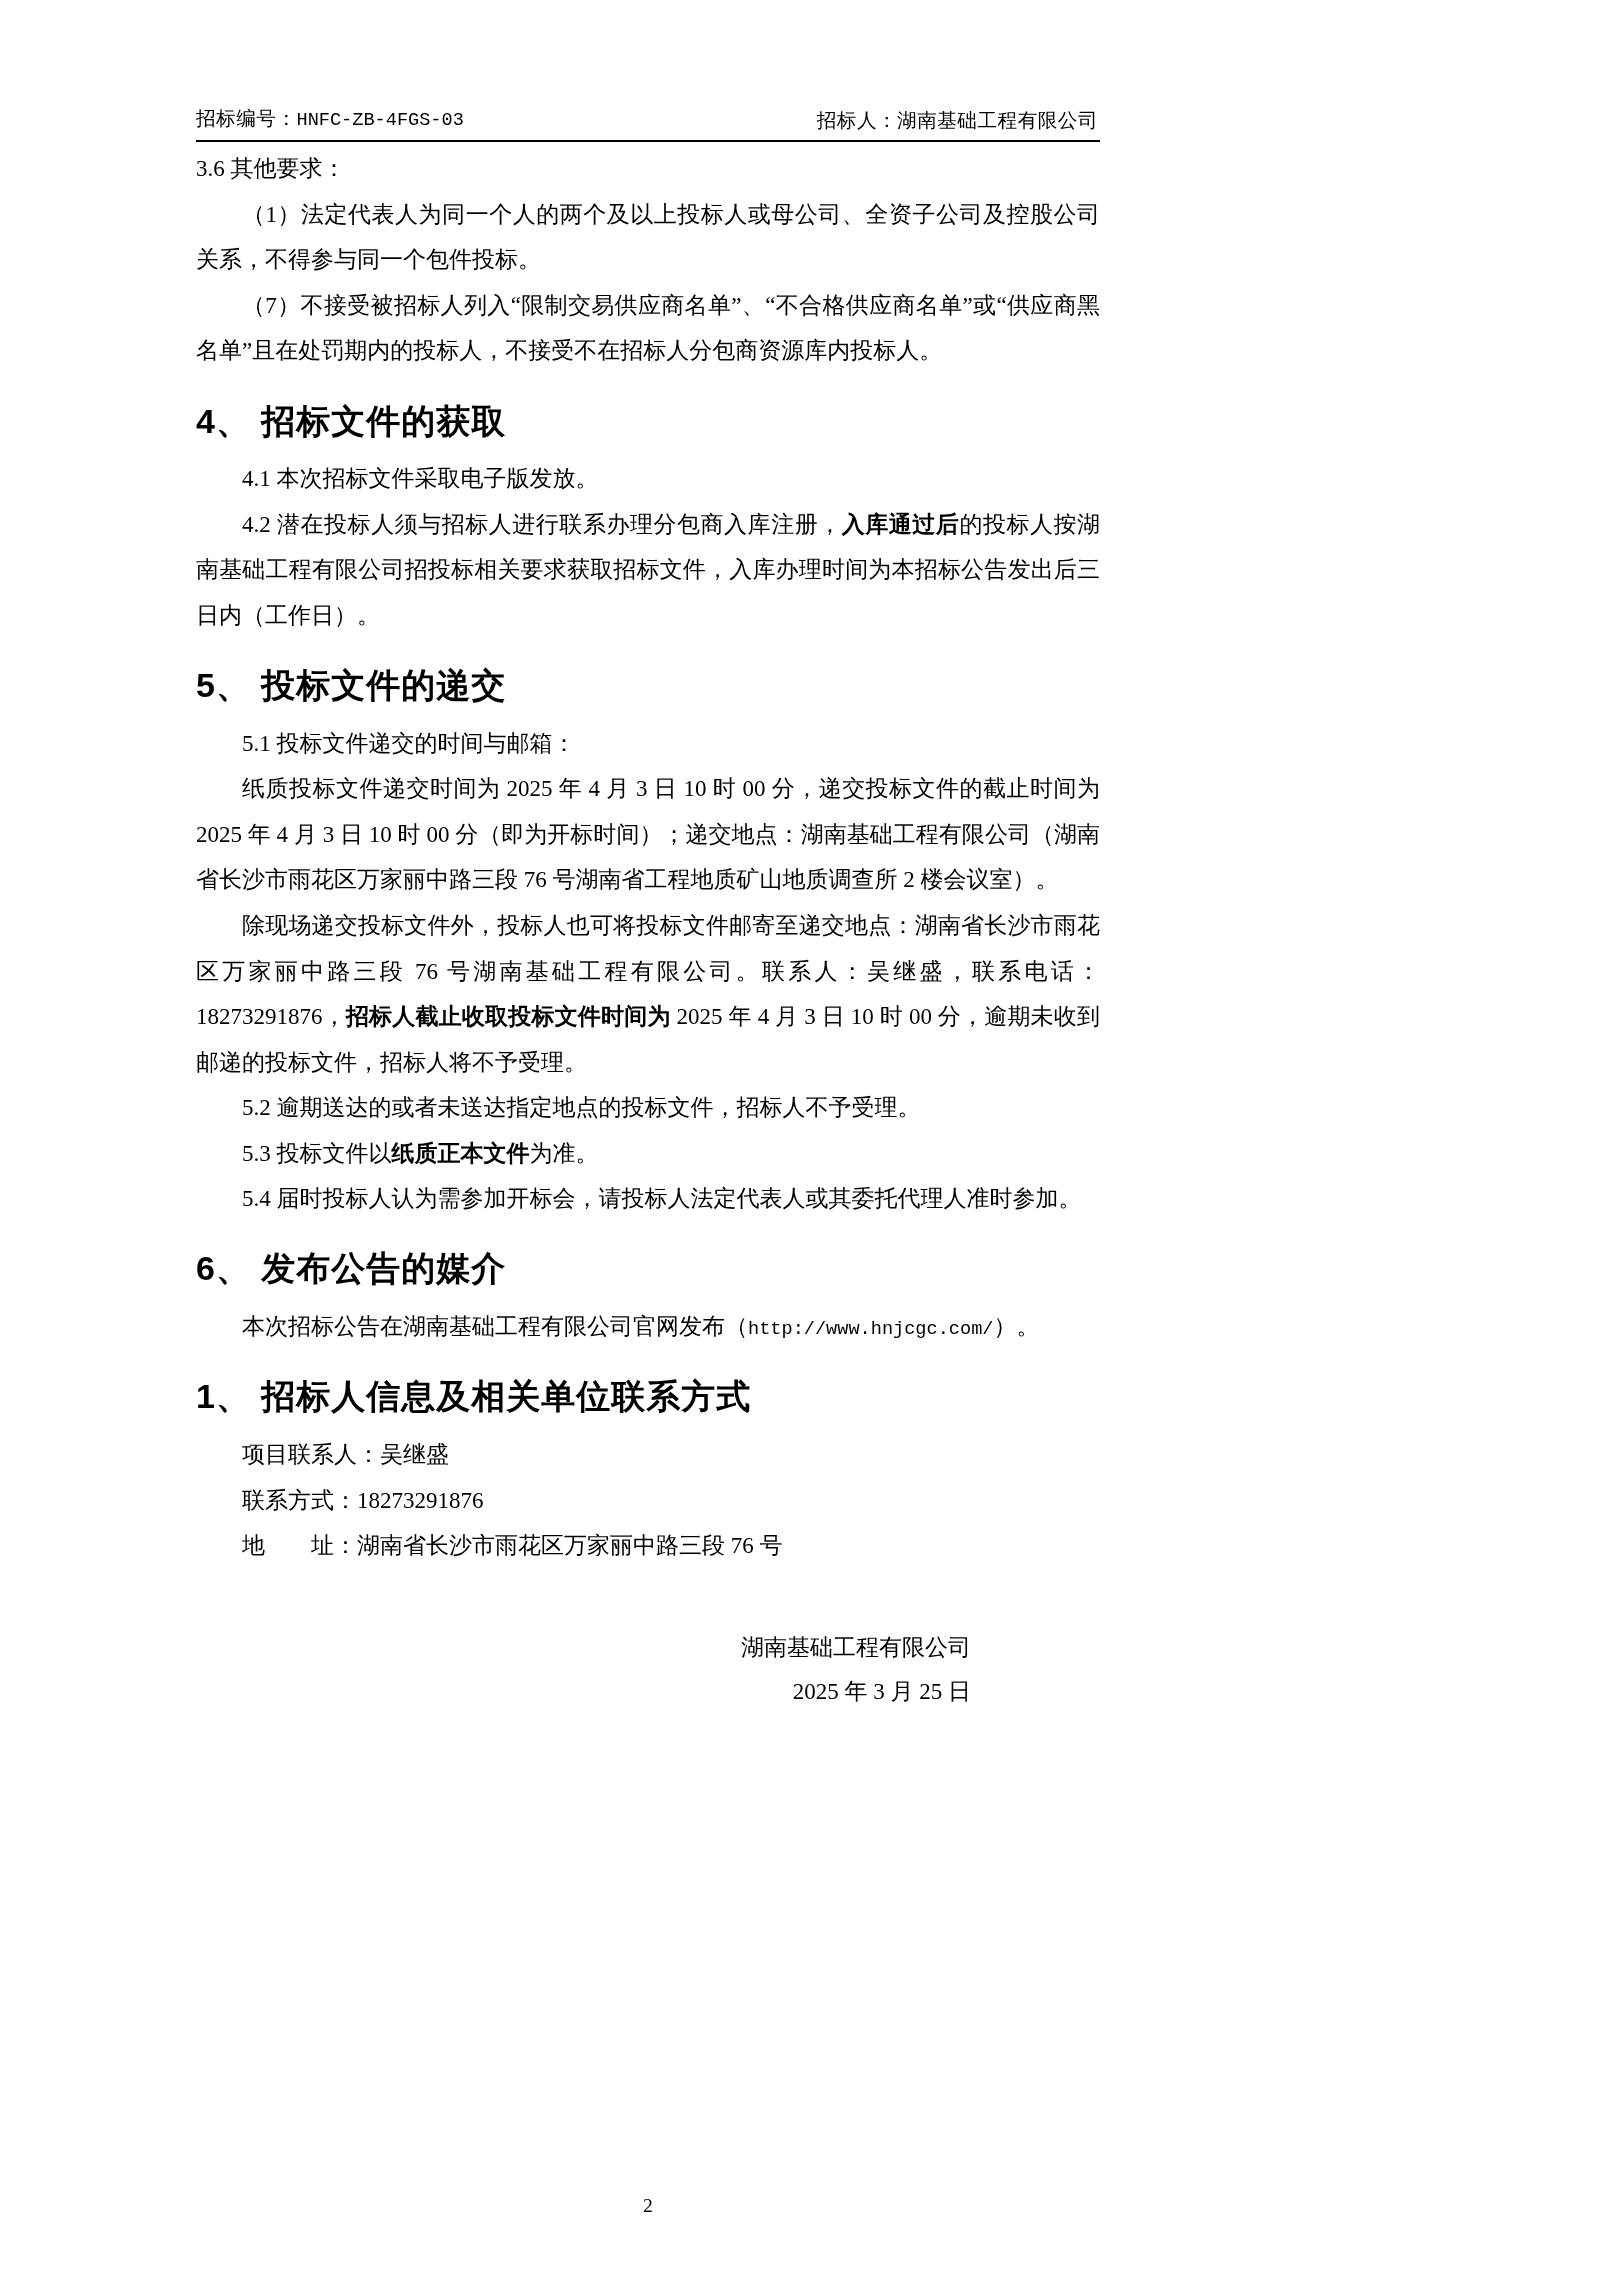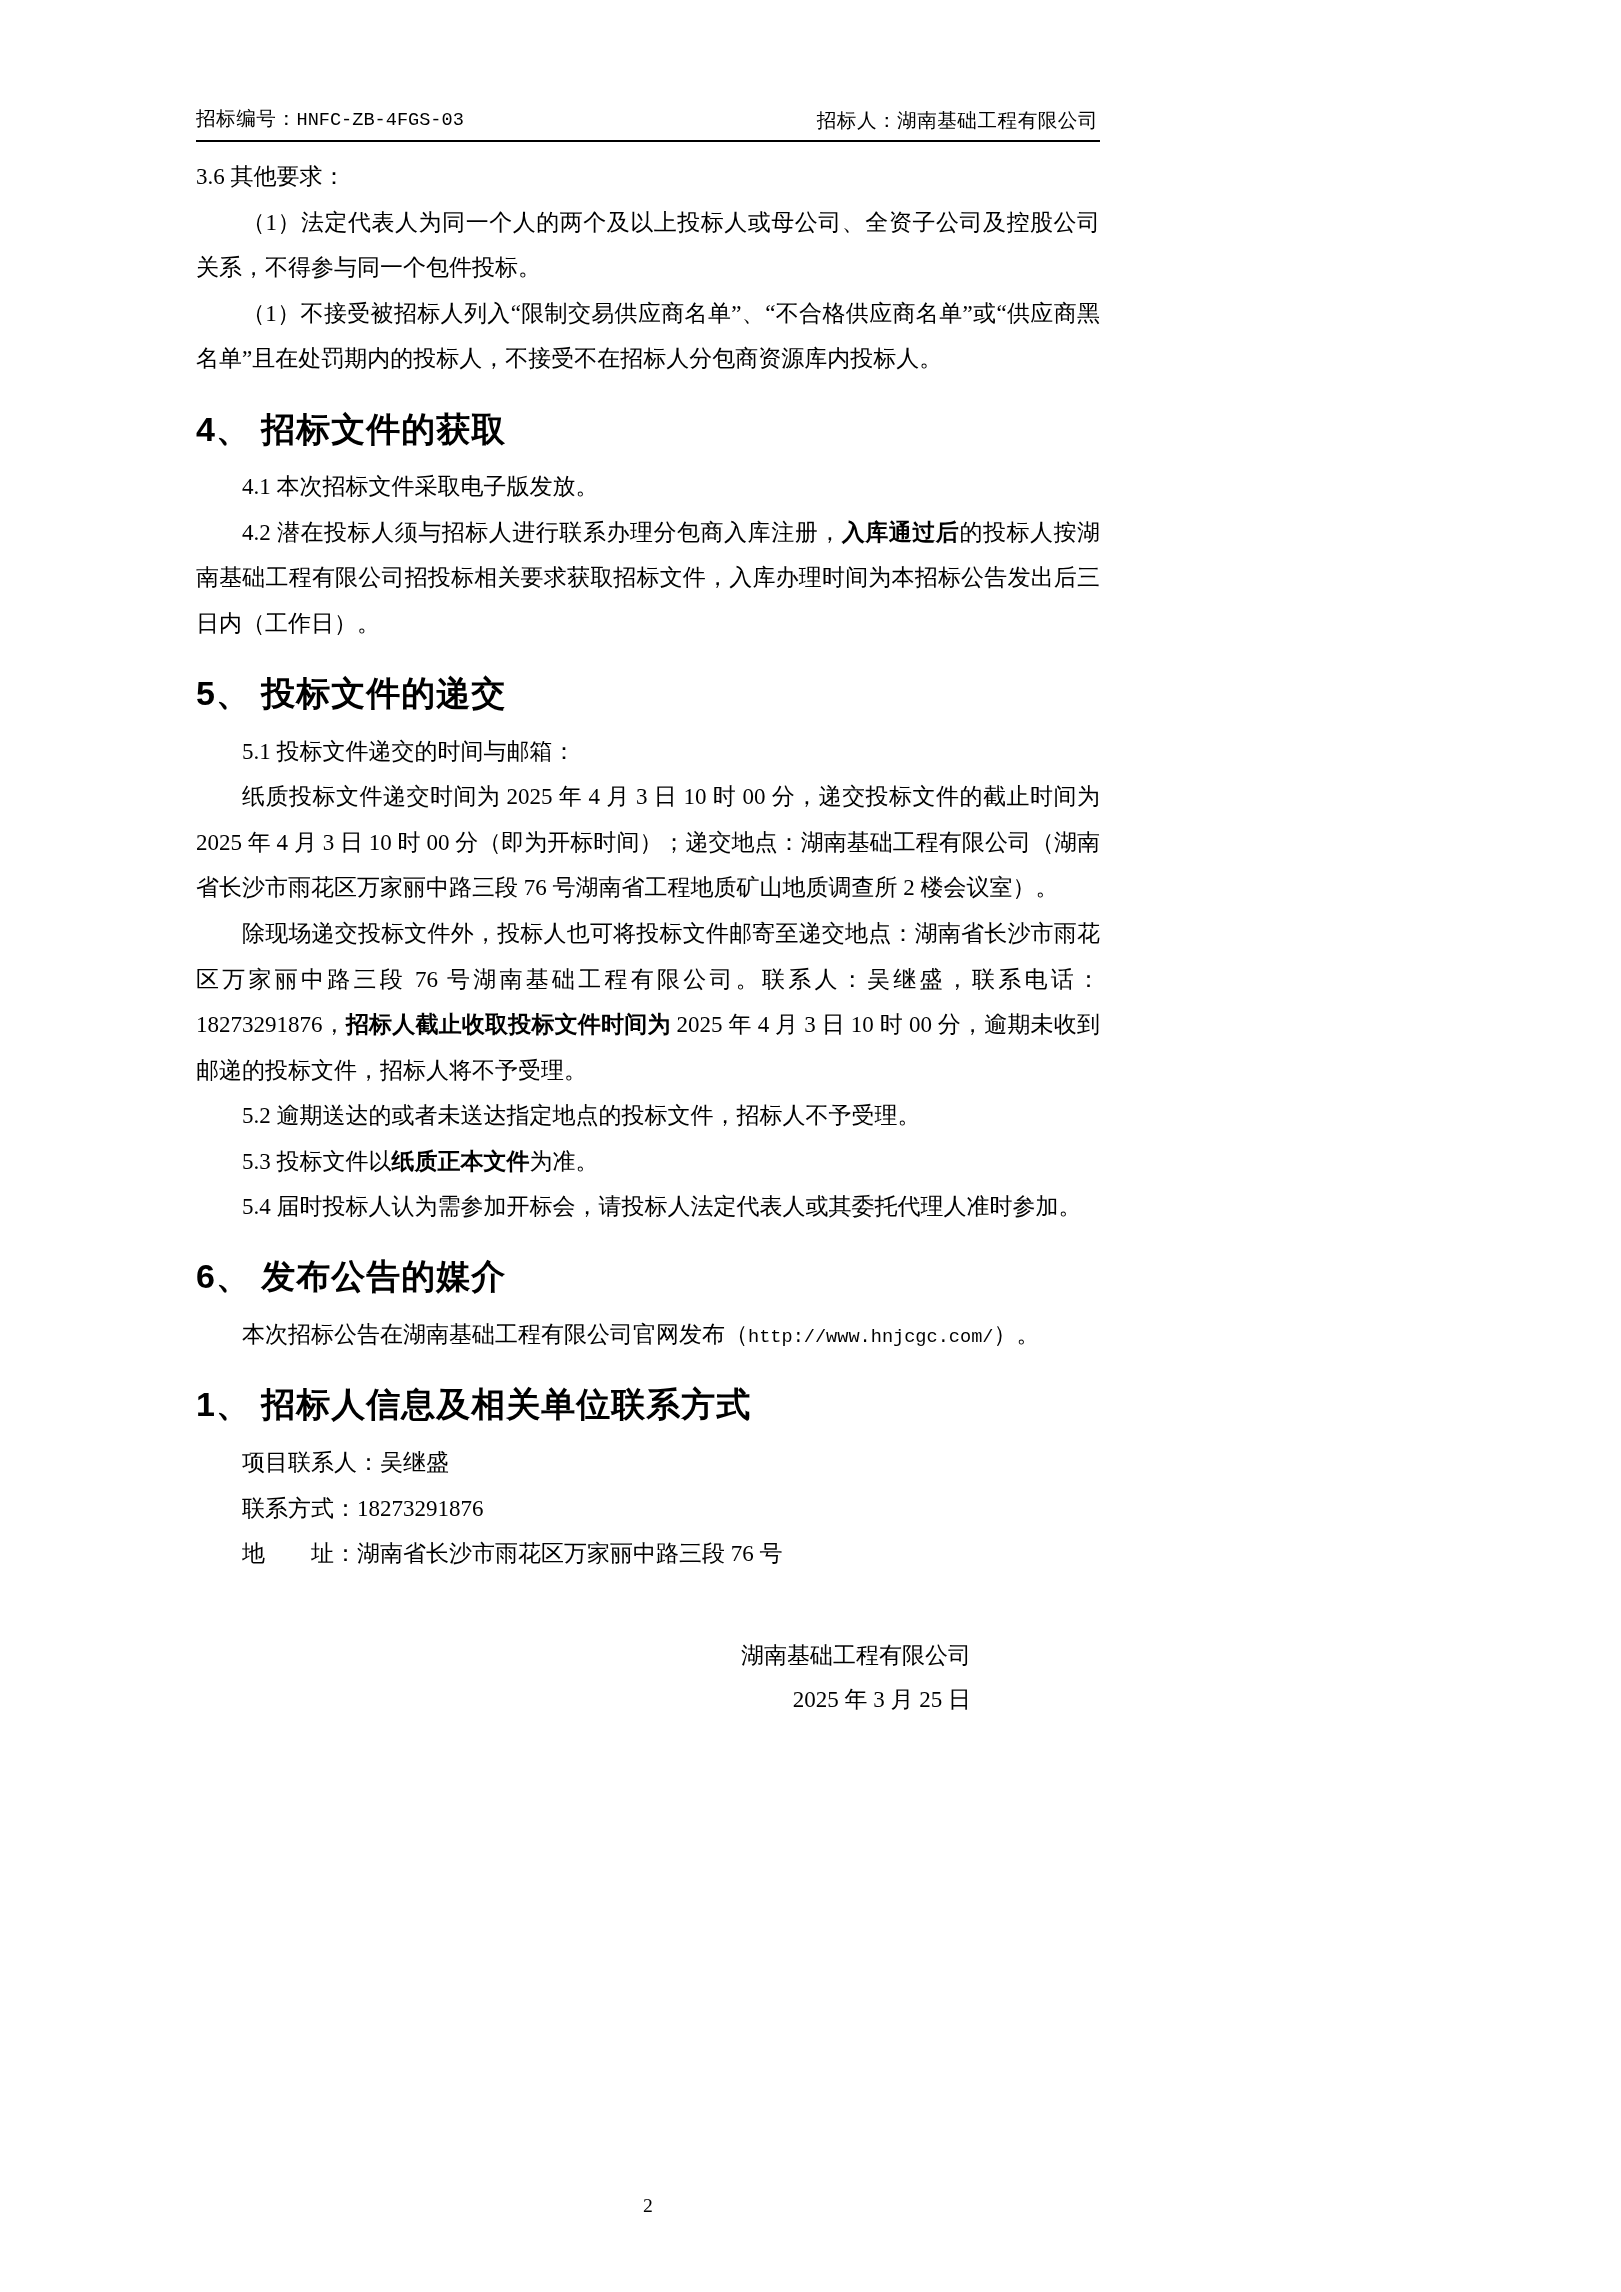--- a/index.html
+++ b/index.html
@@ -35,21 +35,21 @@
     padding-right: 2px;
     margin-top: 6px;
   }
   .mono {
     font-family: "Liberation Mono", "DejaVu Sans Mono", monospace;
     font-size: 18.6px;
     letter-spacing: 0;
   }
   
   .content {
-    padding-top: 12px;
+    padding-top: 4px;
     font-size: 23px;
     line-height: 1.98;
     text-align: justify;
   }
   p {
     margin: 0;
     text-indent: 2em;
   }
   p.noindent { text-indent: 0; }
   h2 {
@@ -90,21 +90,21 @@
     </div>
     <div class="hdr-right">
       <span>招标人：</span><span>湖南基础工程有限公司</span>
     </div>
   </div>
 
   <div class="content">
 
     <p class="noindent">3.6 其他要求：</p>
     <p>（1）法定代表人为同一个人的两个及以上投标人或母公司、全资子公司及控股公司关系，不得参与同一个包件投标。</p>
-    <p>（1）不接受被招标人列入“限制交易供应商名单”、“不合格供应商名单”或“供应商黑名单”且在处罚期内的投标人，不接受不在招标人分包商资源库内投标人。</p>
+    <p>（7）不接受被招标人列入“限制交易供应商名单”、“不合格供应商名单”或“供应商黑名单”且在处罚期内的投标人，不接受不在招标人分包商资源库内投标人。</p>
 
     <h2>4、 招标文件的获取</h2>
     <p>4.1 本次招标文件采取电子版发放。</p>
     <p><span>4.2 潜在投标人须与招标人进行联系办理分包商入库注册，</span><span class="b">入库通过后</span><span>的投标人按湖南基础工程有限公司招投标相关要求获取招标文件，入库办理时间为本招标公告发出后三日内（工作日）。</span></p>
 
     <h2>5、 投标文件的递交</h2>
     <p>5.1 投标文件递交的时间与邮箱：</p>
     <p>纸质投标文件递交时间为 2025 年 4 月 3 日 10 时 00 分，递交投标文件的截止时间为 2025 年 4 月 3 日 10 时 00 分（即为开标时间）；递交地点：湖南基础工程有限公司（湖南省长沙市雨花区万家丽中路三段 76 号湖南省工程地质矿山地质调查所 2 楼会议室）。</p>
     <p><span>除现场递交投标文件外，投标人也可将投标文件邮寄至递交地点：湖南省长沙市雨花区万家丽中路三段 76 号湖南基础工程有限公司。联系人：吴继盛，联系电话：18273291876，</span><span class="b">招标人截止收取投标文件时间为</span><span> 2025 年 4 月 3 日 10 时 00 分，逾期未收到邮递的投标文件，招标人将不予受理。</span></p>
     <p>5.2 逾期送达的或者未送达指定地点的投标文件，招标人不予受理。</p>

